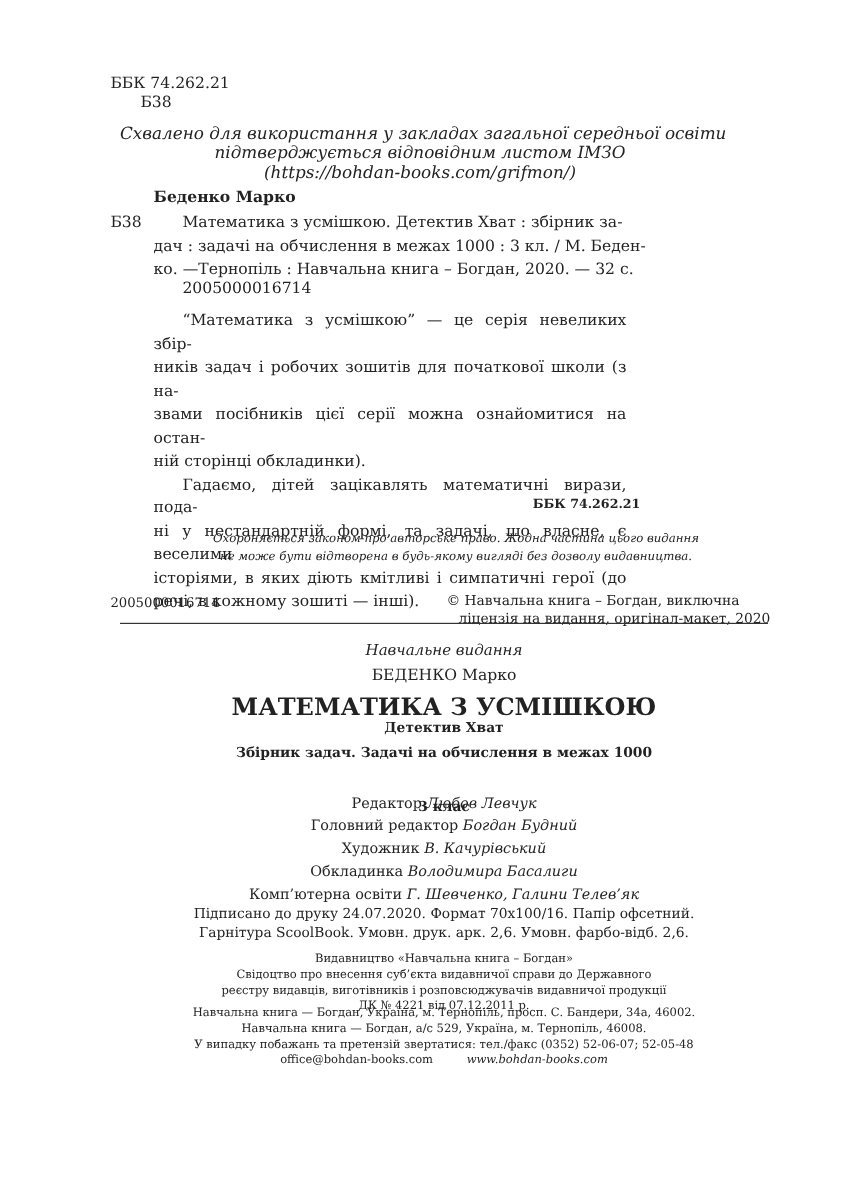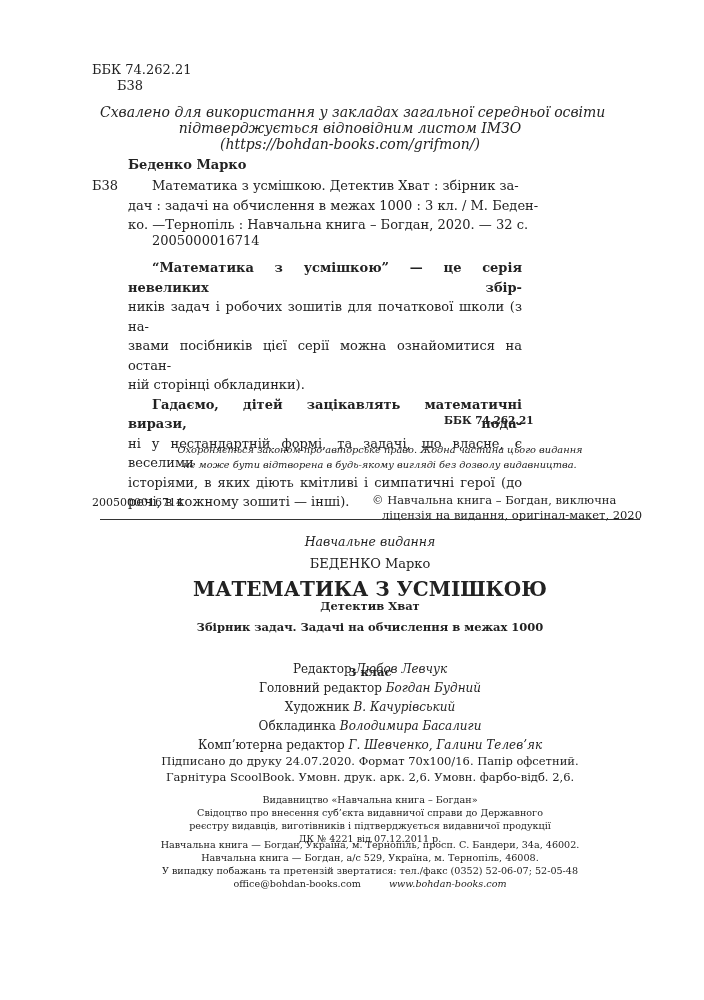--- a/index.html
+++ b/index.html
@@ -17,21 +17,21 @@
   #approval { left: 100px; width: 500px; top: 104px; font-size: 14px; line-height: 16px; text-align: center; }
 
   #author-head { left: 128px; top: 157px; font-size: 13px; font-weight: bold; }
   #catalog { left: 92px; top: 176px; width: 432px; font-size: 13px; line-height: 19.5px; }
   #catalog .cls { position: absolute; left: 0; top: 0; }
 
   #isbn-1 { left: 152px; top: 233px; font-size: 13px; }
 
   #annotation { left: 128px; top: 258px; width: 394px; font-size: 13px; line-height: 19.5px; white-space: normal; }
   #annotation .ln { display: block; text-indent: 0; text-align: justify; text-align-last: justify; }
-  #annotation .ln.first { text-indent: 24px; font-weight: bold; }
+  #annotation .ln.first { text-indent: 24px; }
   #annotation .ln.last { text-align-last: left; }
 
   #bbk-bottom { left: 444px; top: 414px; font-size: 10.5px; font-weight: bold; }
 
   #copyright-note { left: 100px; width: 560px; top: 442px; font-size: 9.8px; line-height: 15px; text-align: center; font-style: italic; }
 
   #isbn-2 { left: 92px; top: 496px; font-size: 11px; }
   #copy-owner { left: 372px; top: 481px; font-size: 11.5px; line-height: 15px; margin-top: 12px; }
   #copy-owner .l2 { padding-left: 10px; display: block; }
 
@@ -120,32 +120,32 @@
 <div id="book-title" class="abs center-block">МАТЕМАТИКА З УСМІШКОЮ</div>
 <div id="subtitle" class="abs center-block">Детектив Хват</div>
 <div id="book-type" class="abs center-block">Збірник задач. Задачі на обчислення в межах 1000</div>
 <div id="grade" class="abs center-block">3 клас</div>
 
 <div id="credits" class="abs">
   <div><span>Редактор</span> <span class="n">Любов Левчук</span></div>
   <div><span>Головний редактор</span> <span class="n">Богдан Будний</span></div>
   <div><span>Художник</span> <span class="n">В. Качурівський</span></div>
   <div><span>Обкладинка</span> <span class="n">Володимира Басалиги</span></div>
-  <div><span>Комп’ютерна редактор</span> <span class="n">Г. Шевченко, Галини Телев’як</span></div>
+  <div><span>Комп’ютерна освіти</span> <span class="n">Г. Шевченко, Галини Телев’як</span></div>
 </div>
 
 <div id="print-info" class="abs">
   <div>Підписано до друку 24.07.2020. Формат 70x100/16. Папір офсетний.</div>
   <div>Гарнітура ScoolBook. Умовн. друк. арк. 2,6. Умовн. фарбо-відб. 2,6.</div>
 </div>
 
 <div id="publisher-info" class="abs">
   <div>Видавництво «Навчальна книга – Богдан»</div>
   <div>Свідоцтво про внесення суб’єкта видавничої справи до Державного</div>
-  <div>реєстру видавців, виготівників і підтверджується видавничої продукції</div>
+  <div>реєстру видавців, виготівників і розповсюджувачів видавничої продукції</div>
   <div>ДК № 4221 від 07.12.2011 р.</div>
 </div>
 
 <div id="addresses" class="abs">
   <div>Навчальна книга — Богдан, Україна, м. Тернопіль, просп. С. Бандери, 34а, 46002.</div>
   <div>Навчальна книга — Богдан, а/с 529, Україна, м. Тернопіль, 46008.</div>
   <div>У випадку побажань та претензій звертатися: тел./факс (0352) 52-06-07; 52-05-48</div>
   <div>
     <span class="email">office@bohdan-books.com</span><span class="web">www.bohdan-books.com</span>
   </div>

